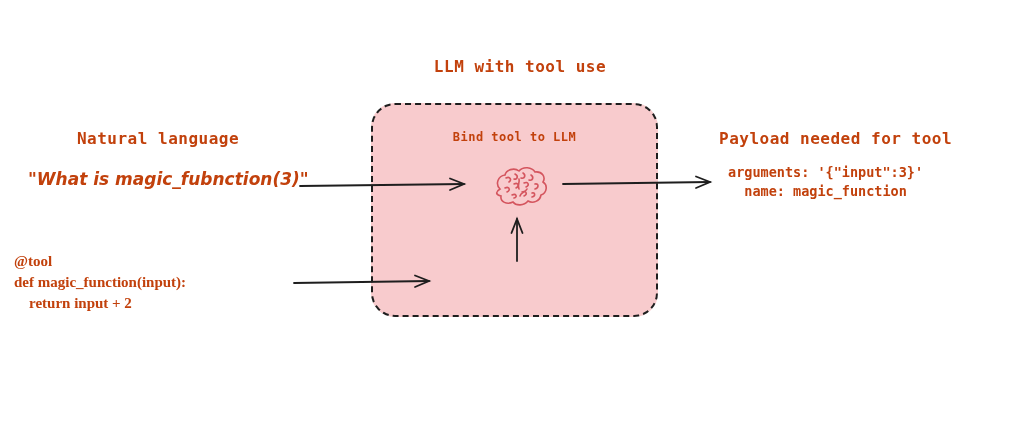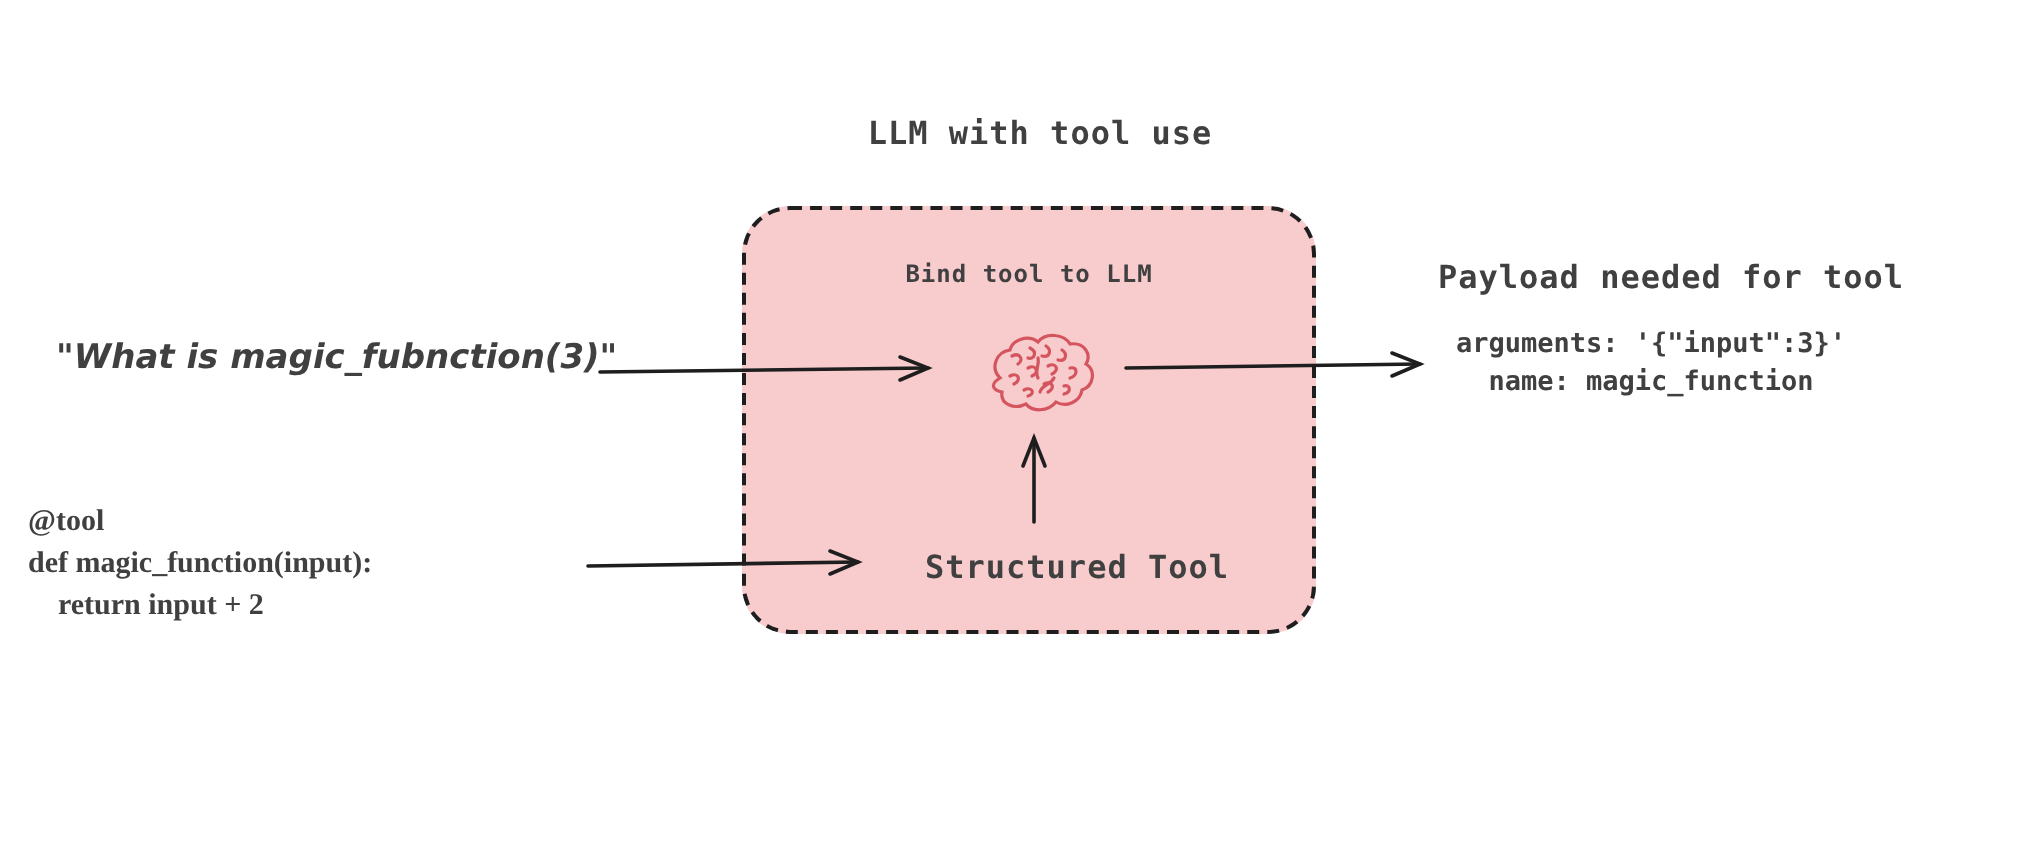--- a/index.html
+++ b/index.html
@@ -3,21 +3,21 @@
 <meta charset="utf-8">
 <style>
   html, body { margin: 0; padding: 0; background: #ffffff; }
   .canvas {
     position: relative;
     width: 1021px;
     height: 364px;
     background: #ffffff;
     overflow: hidden;
     font-family: "DejaVu Sans Mono", "Liberation Mono", monospace;
-    color: #404040;
+    color: #c2410c;
   }
   .mono-heading {
     position: absolute;
     font-size: 16px;
     font-weight: bold;
     letter-spacing: 0.5px;
     white-space: pre;
   }
   .centered { text-align: center; }
   .diagram-title { left: 370px; top: 57px; width: 300px; }
@@ -107,20 +107,21 @@
     pointer-events: none;
   }
 </style>
 </head>
 <body>
 
 <div class="canvas">
 
   <div class="mono-heading centered diagram-title">LLM with tool use</div>
 
+  <div class="mono-heading centered left-heading">Natural language</div>
 
   <div class="handwritten-quote">"What is magic_fubnction(3)"</div>
 
   <pre class="code-block">@tool
 def magic_function(input):
     return input + 2</pre>
 
   <div class="llm-box">
     <div class="box-heading">Bind tool to LLM</div>
 
@@ -138,21 +139,20 @@
           <path d="M 44 19 C 48 18, 48 23, 44 24"></path>
           <path d="M 21 30 C 25 28, 27 32, 23 33"></path>
           <path d="M 31 27 C 35 25, 37 29, 33 31"></path>
           <path d="M 41 28 C 44 27, 45 31, 41 32"></path>
           <path d="M 28 14 C 29 18, 26 20, 28 24"></path>
           <path d="M 36 24 C 34 28, 30 27, 29 31"></path>
         </g>
       </svg>
     </div>
 
-    <div class="tool-label">Structured Tool</div>
   </div>
 
   <div class="mono-heading right-heading">Payload needed for tool</div>
 
   <pre class="payload-block">arguments: '{"input":3}'
   name: magic_function</pre>
 
   <svg class="arrow-layer" viewBox="0 0 1021 424">
     <g stroke="#1e1e1e" stroke-width="1.8" fill="none" stroke-linecap="round">
       <g>

